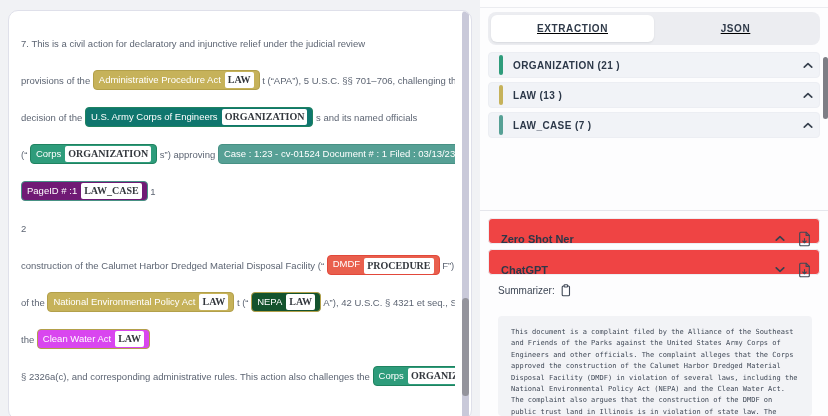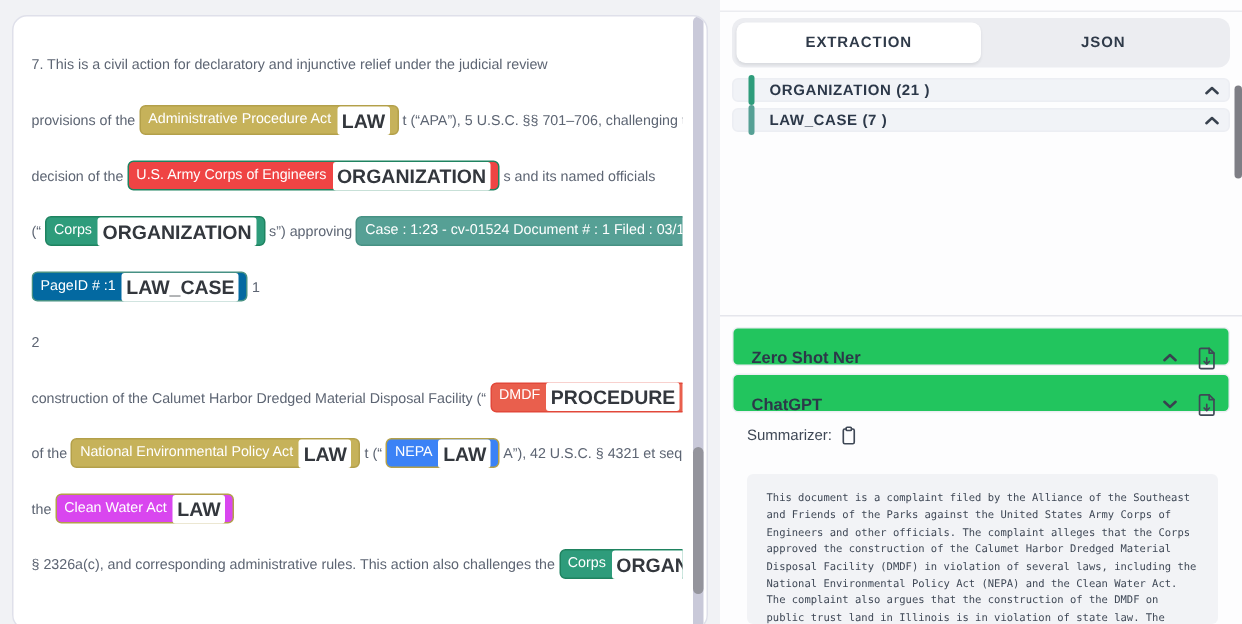--- a/index.html
+++ b/index.html
@@ -25,69 +25,69 @@
     font-size:9.5px; color:#5d6573; white-space:nowrap;
   }
   .chip {
     display:inline-flex; align-items:center; gap:4px;
     height:20px; padding:0 5px; border-radius:4px;
     border:1px solid transparent; color:#fff; font-size:9.5px;
     vertical-align:middle; position:relative; top:-1px;
   }
   .chip-badge {
     background:#fff; color:#33373d;
-    font-family:Liberation Sans, sans-serif; font-weight:bold;
-    font-size:13px; line-height:1; padding:3px 3px; border-radius:2px;
+    font-family:Liberation Serif, serif; font-weight:bold;
+    font-size:10px; line-height:1; padding:3px 3px; border-radius:2px;
     white-space:nowrap;
   }
   .left-scroll-track {
     position:absolute; right:2px; top:0; bottom:0; width:7px;
     background:#c9c9d9; border-radius:4px;
   }
   .left-scroll-thumb {
     position:absolute; left:0; top:287px; width:7px; height:98px;
     background:#94949c; border-radius:4px;
   }
 
   
   .right-panel {
     position:absolute; left:480px; top:0; width:348px; height:416px;
     background:#fdfdfe;
   }
   .right-top-line { position:absolute; top:7px; left:0; right:0; border-top:1px solid #ebecf0; }
 
   .tabbar {
     position:absolute; left:8px; top:12px; width:332px; height:33px;
-    background:#ecedf1; border-radius:8px; display:flex; padding:3px;
+    background:#ecedf1; border-radius:8px; display:flex; padding:3px;text-decoration:underline;
   }
   .tab {
     flex:1; display:flex; align-items:center; justify-content:center;
     font-size:10px; font-weight:bold; letter-spacing:0.6px; color:#2f3a49;
     border-radius:6px; cursor:pointer;
   }
   .tab.active { background:#ffffff; box-shadow:0 1px 2px rgba(40,45,60,0.10); }
 
   .categories { position:absolute; left:8px; top:52px; width:332px; }
   .cat-row {
-    height:16px; margin-bottom:4px; background:#f1f3f7;
+    height:26px; margin-bottom:4px; background:#f1f3f7;
     border:1px solid #eceef3; border-radius:4px;
     display:flex; align-items:center; padding:0 6px 0 10px; cursor:pointer;
   }
   .cat-bar { width:4px; height:20px; border-radius:2px; margin-right:10px; flex:none; }
   .cat-label {
     flex:1; font-size:10px; font-weight:bold; letter-spacing:0.4px; color:#2c3849;
   }
   .chev { flex:none; display:flex; }
   .chev svg { display:block; }
   .chev.down { transform:rotate(180deg); }
 
   .sections-divider { position:absolute; top:210px; left:0; right:0; border-top:1px solid #e5e6ec; }
   .sections { position:absolute; left:8px; top:218px; width:332px; }
   .section-row {
-    height:26px; margin-bottom:5px; background:#22c55e;
+    height:26px; margin-bottom:5px; background:#ef4444;
     border:1px solid #edeef3; border-radius:4px;
     display:flex; align-items:center; padding:15px 8px 0 12px; cursor:pointer;
   }
   .section-label { flex:1; font-size:11px; font-weight:bold; color:#2c3849; }
   .section-row .chev { margin-right:13px; }
   .export-icon { flex:none; display:flex; cursor:pointer; }
 
   .summarizer-head {
     position:absolute; left:18px; top:284px;
     font-size:10px; color:#3f4856; display:flex; align-items:center; gap:6px;
@@ -107,43 +107,43 @@
 </head>
 <body>
 
 <div class="left-panel">
   <div class="doc-content">
       <div class="doc-line"><span>7. This is a civil action for declaratory and injunctive relief under the judicial review</span></div>
       <div class="doc-line"><span>provisions of the </span><span class="chip" style="background: rgb(198, 178, 90); border-color: rgb(179, 160, 74);">
           <span class="chip-text">Administrative Procedure Act</span>
           <span class="chip-badge">LAW</span>
         </span><span> t (“APA”), 5 U.S.C. §§ 701–706, challenging the</span></div>
-      <div class="doc-line"><span>decision of the </span><span class="chip" style="background: #ef4444; border-color: rgb(31, 131, 96); justify-content: center;">
+      <div class="doc-line"><span>decision of the </span><span class="chip" style="background: #0f766e; border-color: rgb(31, 131, 96); justify-content: center;">
           <span class="chip-text">U.S. Army Corps of Engineers</span>
           <span class="chip-badge">ORGANIZATION</span>
         </span><span> s and its named officials</span></div>
       <div class="doc-line"><span>(“ </span><span class="chip" style="background: rgb(46, 156, 123); border-color: rgb(31, 131, 96);">
           <span class="chip-text">Corps</span>
           <span class="chip-badge">ORGANIZATION</span>
         </span><span> s”) approving </span><span class="chip" style="background: rgb(86, 160, 149); border-color: rgb(71, 145, 132);">
           <span class="chip-text">Case : 1:23 - cv-01524 Document # : 1 Filed : 03/13/23 Page 1 of 30</span>
         </span></div>
-      <div class="doc-line"><span class="chip" style="background: #0369a1; border-color: rgb(71, 145, 132);">
+      <div class="doc-line"><span class="chip" style="background: #701a75; border-color: rgb(71, 145, 132);">
           <span class="chip-text">PageID # :1</span>
           <span class="chip-badge">LAW_CASE</span>
         </span><span> 1</span></div>
       <div class="doc-line"><span>2</span></div>
       <div class="doc-line"><span> construction of the Calumet Harbor Dredged Material Disposal Facility (“ </span><span class="chip" style="background: rgb(233, 95, 77); border-color: rgb(226, 72, 58); align-items: flex-end;">
           <span class="chip-text">DMDF</span>
           <span class="chip-badge">PROCEDURE</span>
         </span><span> F”) in violation</span></div>
       <div class="doc-line"><span>of the </span><span class="chip" style="background: rgb(198, 178, 90); border-color: rgb(179, 160, 74);">
           <span class="chip-text">National Environmental Policy Act</span>
           <span class="chip-badge">LAW</span>
-        </span><span> t (“ </span><span class="chip" style="background: #3b82f6; border-color: rgb(179, 160, 74);">
+        </span><span> t (“ </span><span class="chip" style="background: #14532d; border-color: rgb(179, 160, 74);">
           <span class="chip-text">NEPA</span>
           <span class="chip-badge">LAW</span>
         </span><span> A”), 42 U.S.C. § 4321 et seq., Section 404 of</span></div>
       <div class="doc-line"><span>the </span><span class="chip" style="background: #d946ef; border-color: rgb(179, 160, 74);">
           <span class="chip-text">Clean Water Act</span>
           <span class="chip-badge">LAW</span>
         </span></div>
       <div class="doc-line"><span>§ 2326a(c), and corresponding administrative rules. This action also challenges the </span><span class="chip" style="background: rgb(46, 156, 123); border-color: rgb(31, 131, 96);">
           <span class="chip-text">Corps</span>
           <span class="chip-badge">ORGANIZATION</span>
@@ -166,20 +166,29 @@
       <div class="cat-row">
         <span class="cat-bar" style="background: rgb(46, 156, 123);"></span>
         <span class="cat-label">ORGANIZATION (21 )</span>
         <span class="chev">
     <svg width="10" height="7" viewBox="0 0 12 8" fill="none" stroke="#38424f" stroke-width="2" stroke-linecap="round" stroke-linejoin="round">
       <path d="M1.5 6 L6 1.8 L10.5 6"></path>
     </svg>
   </span>
       </div>
       <div class="cat-row">
+        <span class="cat-bar" style="background: rgb(198, 178, 90);"></span>
+        <span class="cat-label">LAW (13 )</span>
+        <span class="chev">
+    <svg width="10" height="7" viewBox="0 0 12 8" fill="none" stroke="#38424f" stroke-width="2" stroke-linecap="round" stroke-linejoin="round">
+      <path d="M1.5 6 L6 1.8 L10.5 6"></path>
+    </svg>
+  </span>
+      </div>
+      <div class="cat-row">
         <span class="cat-bar" style="background: rgb(86, 160, 149);"></span>
         <span class="cat-label">LAW_CASE (7 )</span>
         <span class="chev">
     <svg width="10" height="7" viewBox="0 0 12 8" fill="none" stroke="#38424f" stroke-width="2" stroke-linecap="round" stroke-linejoin="round">
       <path d="M1.5 6 L6 1.8 L10.5 6"></path>
     </svg>
   </span>
       </div>
     </div>
 

